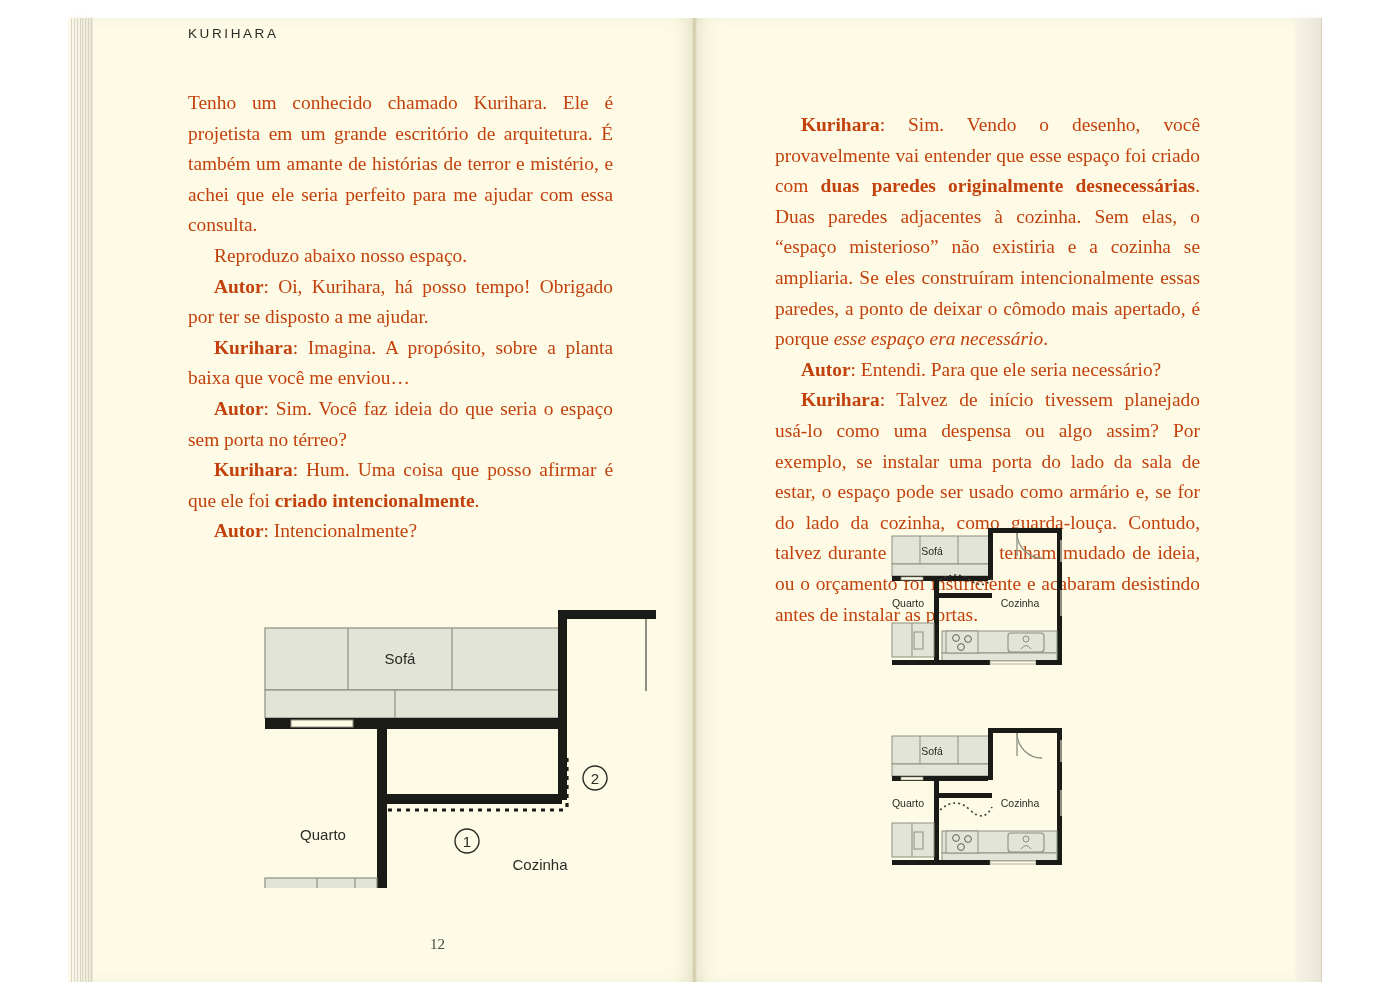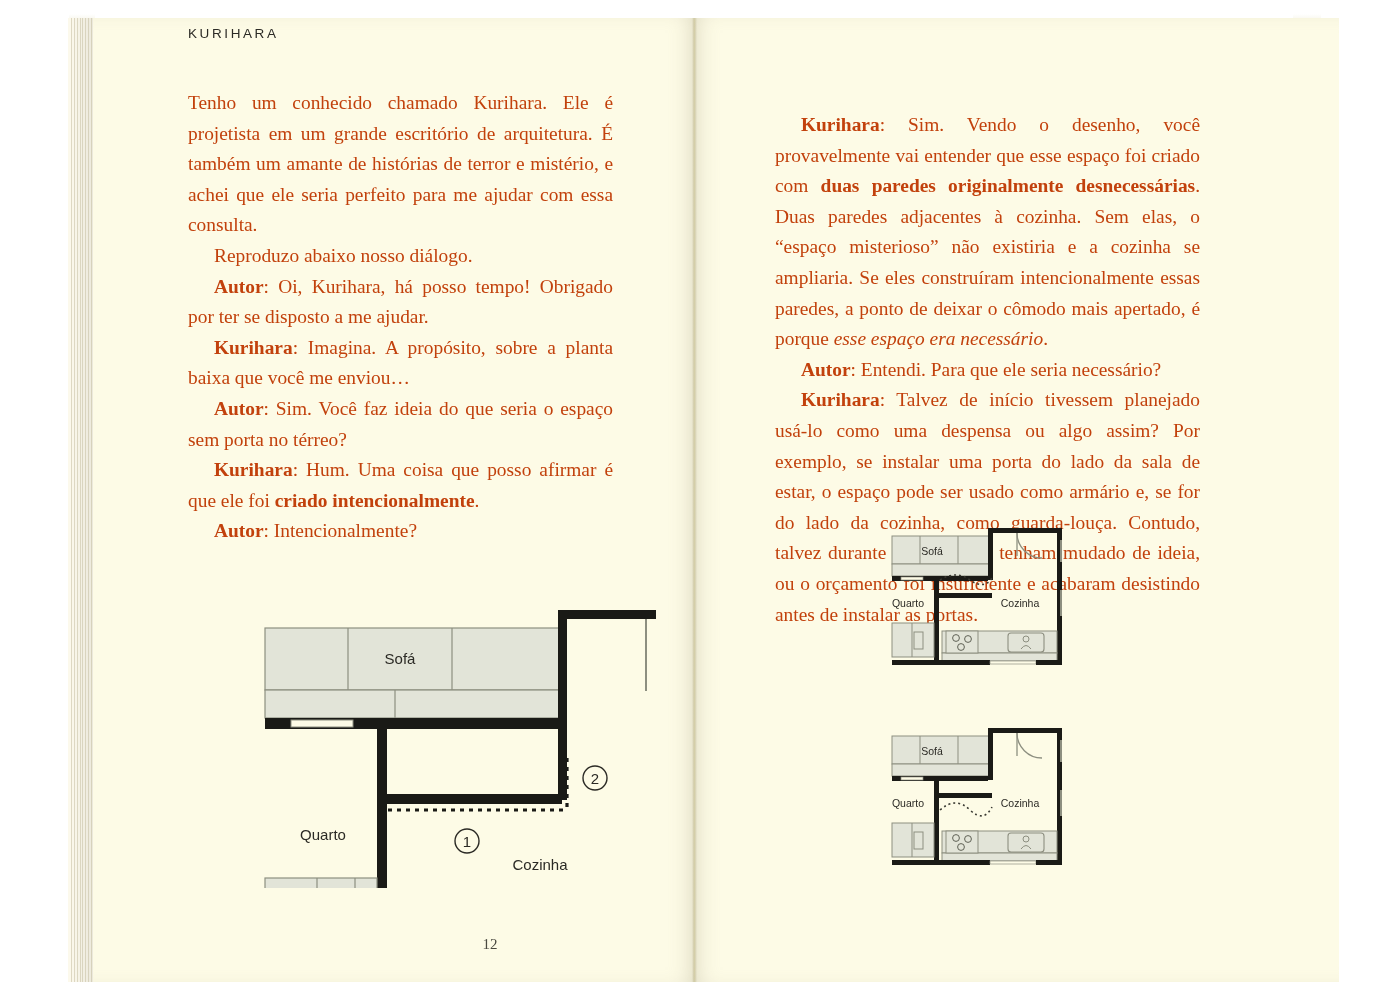--- a/index.html
+++ b/index.html
@@ -22,21 +22,20 @@
     position:absolute;top:18px;height:964px;
     background:#fdfbe6;
   }
   
   #left-page{left:93px;width:601px;
     box-shadow: inset -14px 0 26px -16px rgba(150,145,110,.45);
   }
   
   #right-page{left:694px;width:601px;
     box-shadow: inset 14px 0 26px -16px rgba(150,145,110,.45);
-    padding-left: 44px;
   }
 
   
   .edge{position:absolute;top:18px;height:964px;}
   #edge-left{left:69px;width:26px;}
   #edge-right{left:1293px;width:28px;}
   .edge i{position:absolute;top:0;bottom:0;display:block;}
 
   
   #gutter{
@@ -75,21 +74,21 @@
   }
   #left-col{left:95px;top:70px;}
   #right-col{left:0px;top:4px;}
   .col p{margin:0;text-indent:26px;}
   .col p.noind{text-indent:0;}
   .col b{font-weight:700;}
   .col i{font-style:italic;}
 
   .folio{
     position:absolute;
-    width:120px;text-align:center;
+    width:120px;
     font-size:15px;color:#4a4940;
   }
   #folio-left{left:337px;top:918px;}
 
   
   .plan{position:absolute;}
   svg{display:block;overflow:visible;}
   .plan-label{
     font-family:"Liberation Sans", sans-serif;
     fill:#2b2a25;
@@ -125,21 +124,21 @@
       <i style="left: 77.7778%; width: 11.1111%; background: rgb(236, 233, 220); border-right: 1px solid rgba(196, 190, 160, 0.55);"></i>
       <i style="left: 88.8889%; width: 11.1111%; background: rgb(234, 231, 218); border-right: 1px solid rgba(196, 190, 160, 0.55);"></i>
     </div>
 
   <div class="page-block" id="left-page">
 
     <div class="running-head">KURIHARA</div>
 
     <div class="col" id="left-col">
         <p class="noind"><span>Tenho um conhecido chamado Kurihara. Ele é projetista em um grande escritório de arquitetura. É também um amante de histórias de terror e mistério, e achei que ele seria perfeito para me ajudar com essa consulta.</span></p>
-        <p><span>Reproduzo abaixo nosso diálogo.</span></p>
+        <p><span>Reproduzo abaixo nosso espaço.</span></p>
         <p><b>Autor</b><span>: Oi, Kurihara, há posso tempo! Obrigado por ter se disposto a me ajudar.</span></p>
         <p><b>Kurihara</b><span>: Imagina. A propósito, sobre a planta baixa que você me enviou…</span></p>
         <p><b>Autor</b><span>: Sim. Você faz ideia do que seria o espaço sem porta no térreo?</span></p>
         <p><b>Kurihara</b><span>: Hum. Uma coisa que posso afirmar é que ele foi </span><b>criado intencionalmente</b><span>.</span></p>
         <p><b>Autor</b><span>: Intencionalmente?</span></p>
       </div>
 
     <div class="plan" id="plan-left" style="left:162px;top:580px;width:445px;height:290px;overflow:hidden;">
       <svg width="445" height="290" viewBox="0 0 445 290">
         <g>

